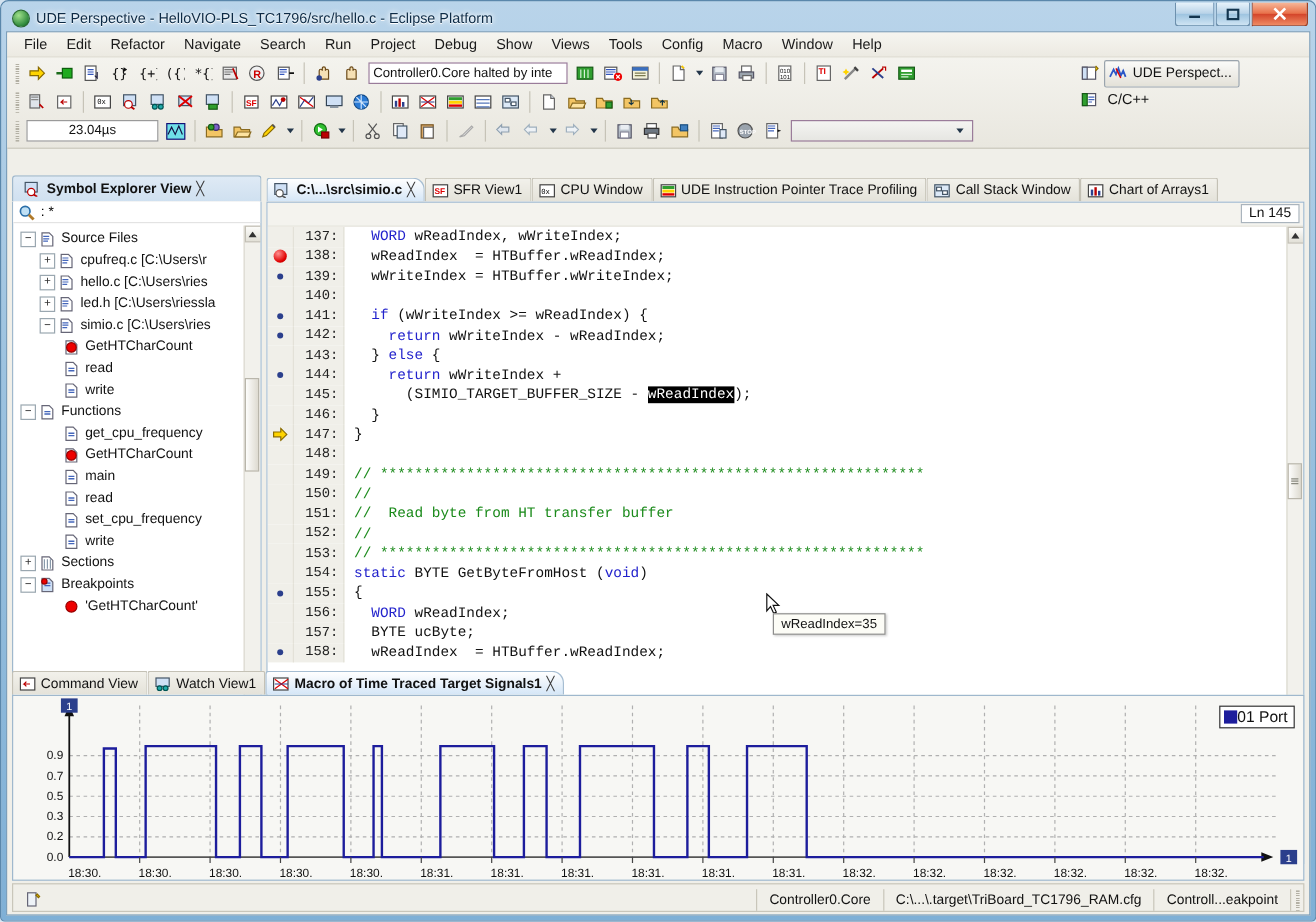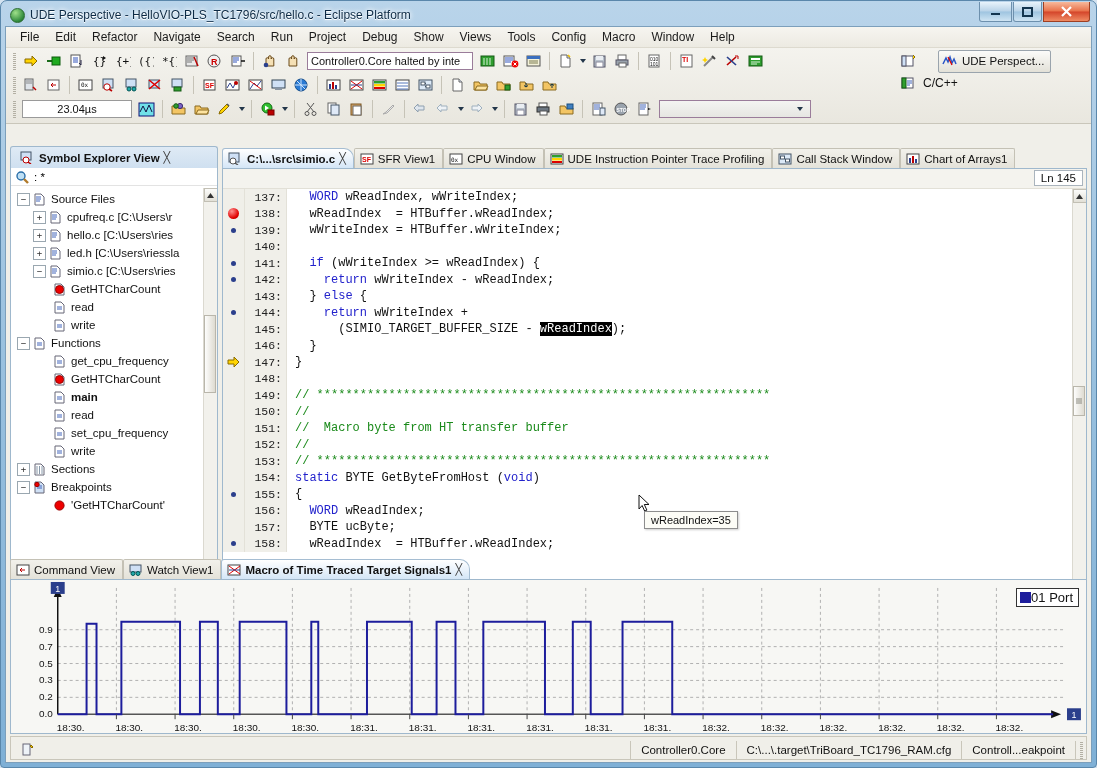--- a/index.html
+++ b/index.html
@@ -124,21 +124,20 @@
     position: absolute; right: 4px; top: 2px;
     width: 190px;
   }
   .persp-row { display:flex; align-items:center; height:22px; }
   .persp-btn {
     display:flex; align-items:center; gap:4px;
     border:1px solid #9aa4ad; border-radius:2px;
     background: linear-gradient(180deg,#fbfbf9,#e3e1d8);
     padding: 1px 6px 1px 3px; height:23px; font-size:11.5px; color:#111;
     white-space:nowrap;
-    margin-left:18px;
   }
   .persp-plain { display:flex; align-items:center; gap:5px; font-size:12px; color:#111; padding-left:3px;}
 
   
   #main { position: absolute; left:0; right:0; top:119px; bottom:40px; }
   .vtab {
     display:flex; align-items:center; gap:4px;
     height:20px; padding: 0 7px 0 5px;
     font-size:11.5px; color:#111; white-space:nowrap;
     border:1px solid transparent; border-bottom:none;
@@ -924,21 +923,21 @@
             </div>
             <div class="tnode" style="padding-left:42px;">
               <span class="ticon">
                 <svg width="13" height="13" viewBox="0 0 13 13">
                     <path d="M2 1h6l3 3v8H2z" fill="#fff" stroke="#667"></path>
                     <circle cx="6.5" cy="6.5" r="4" fill="#e00" stroke="#900"></circle>
                   </svg>
               </span>
               <span>GetHTCharCount</span>
             </div>
-            <div class="tnode" style="padding-left:42px;font-weight:bold;">
+            <div class="tnode" style="padding-left:42px;">
               <span class="ticon">
                 <svg width="13" height="13" viewBox="0 0 13 13">
                     <path d="M2 1h6l3 3v8H2z" fill="#fff" stroke="#667"></path>
                     <path d="M4 6h5M4 8h5" stroke="#4466bb" stroke-width="1.2"></path>
                   </svg>
               </span>
               <span>main</span>
             </div>
             <div class="tnode" style="padding-left:42px;">
               <span class="ticon">
@@ -1190,21 +1189,21 @@
 
             <div class="cl">
               <div class="cmark"></div>
               <div class="cnum">150:</div>
               <div class="ctext grn">//</div>
             </div>
 
             <div class="cl">
               <div class="cmark"></div>
               <div class="cnum">151:</div>
-              <div class="ctext grn">//  Macro byte from HT transfer buffer</div>
+              <div class="ctext grn">//  Read byte from HT transfer buffer</div>
             </div>
 
             <div class="cl">
               <div class="cmark"></div>
               <div class="cnum">152:</div>
               <div class="ctext grn">//</div>
             </div>
 
             <div class="cl">
               <div class="cmark"></div>

